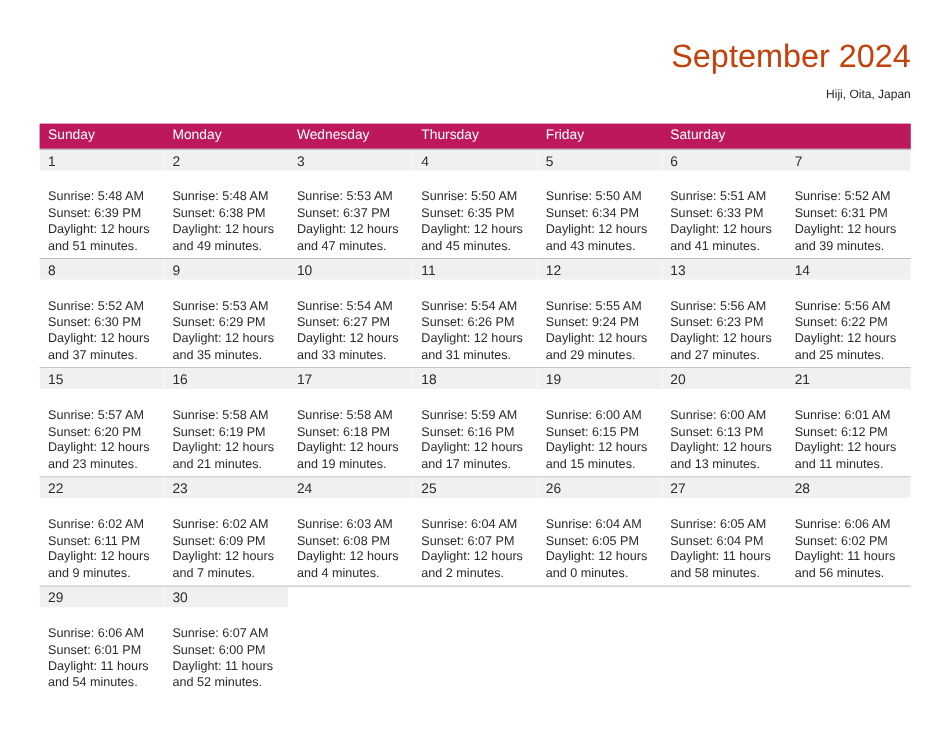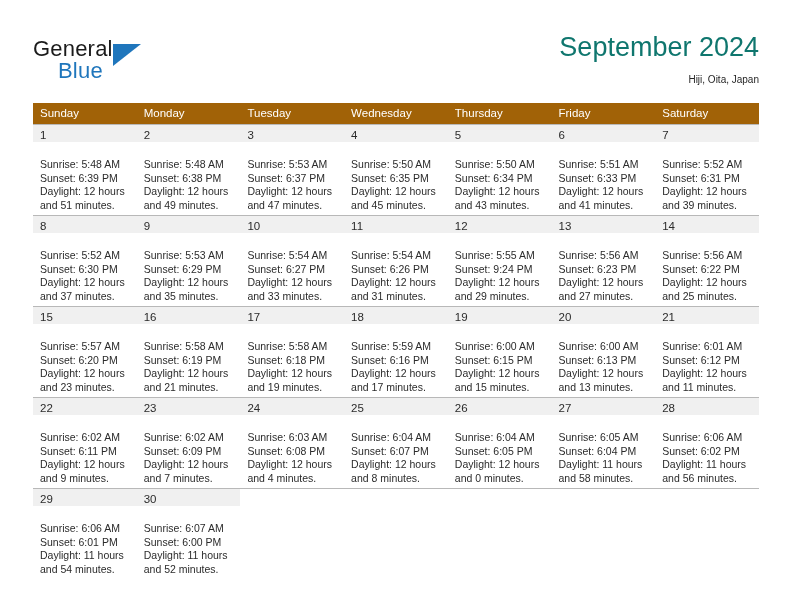--- a/index.html
+++ b/index.html
@@ -73,21 +73,21 @@
 
   .title-block {
     position: absolute;
     right: 33px;
     top: 30px;
     text-align: right;
   }
   .cal-title {
     font-size: 27px;
     line-height: 34px;
-    color: #0f766e;
+    color: #c2410c;
     font-weight: normal;
     white-space: nowrap;
   }
   .cal-subtitle {
     font-size: 10px;
     line-height: 20px;
     margin-top: 6px;
     color: #262626;
     white-space: nowrap;
   }
@@ -97,21 +97,21 @@
     position: absolute;
     left: 33px;
     top: 103px;
     width: 726px;
   }
 
   .dow-row {
     display: flex;
     width: 726px;
     height: 21px;
-    background: #a16207;
+    background: #be185d;
   }
   .dow-cell {
     width: 103.714px;
     height: 21px;
     box-sizing: border-box;
     padding-left: 7px;
     color: #ffffff;
     font-size: 11.5px;
     line-height: 21px;
     white-space: nowrap;
@@ -161,39 +161,33 @@
     white-space: nowrap;
   }
 </style>
 </head>
 <body>
 
 <div class="page">
 
   <div class="top-bar">
 
-    <div class="brand">
-      <span class="brand-general">General</span>
-      <span class="brand-triangle"></span>
-      <span class="brand-blue">Blue</span>
-    </div>
 
     <div class="title-block">
       <div class="cal-title">September 2024</div>
       <div class="cal-subtitle">Hiji, Oita, Japan</div>
     </div>
 
   </div>
 
   <div class="calendar">
 
     <div class="dow-row">
       <div class="dow-cell">Sunday</div>
       <div class="dow-cell">Monday</div>
-      <div class="dow-cell">Tuesday</div>
       <div class="dow-cell">Wednesday</div>
       <div class="dow-cell">Thursday</div>
       <div class="dow-cell">Friday</div>
       <div class="dow-cell">Saturday</div>
     </div>
 
     <div class="week-row">
       <div class="day-cell">
         <div class="daynum-bar"><span class="daynum">1</span></div>
         <div class="day-body">
@@ -418,21 +412,21 @@
           <div class="day-line">Daylight: 12 hours</div>
           <div class="day-line">and 4 minutes.</div>
         </div>
       </div>
       <div class="day-cell">
         <div class="daynum-bar"><span class="daynum">25</span></div>
         <div class="day-body">
           <div class="day-line">Sunrise: 6:04 AM</div>
           <div class="day-line">Sunset: 6:07 PM</div>
           <div class="day-line">Daylight: 12 hours</div>
-          <div class="day-line">and 8 minutes.</div>
+          <div class="day-line">and 2 minutes.</div>
         </div>
       </div>
       <div class="day-cell">
         <div class="daynum-bar"><span class="daynum">26</span></div>
         <div class="day-body">
           <div class="day-line">Sunrise: 6:04 AM</div>
           <div class="day-line">Sunset: 6:05 PM</div>
           <div class="day-line">Daylight: 12 hours</div>
           <div class="day-line">and 0 minutes.</div>
         </div>

